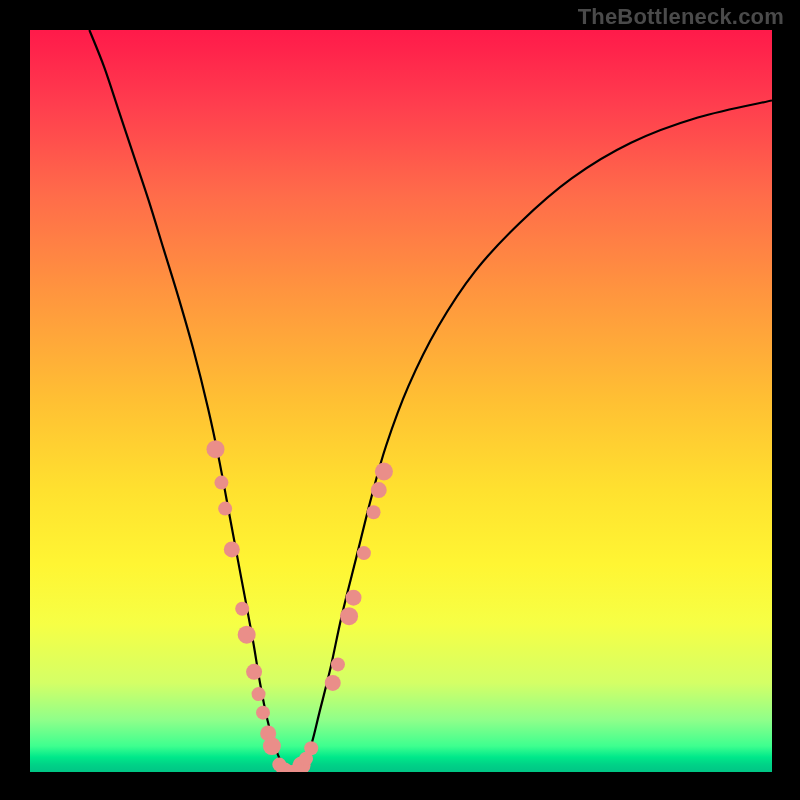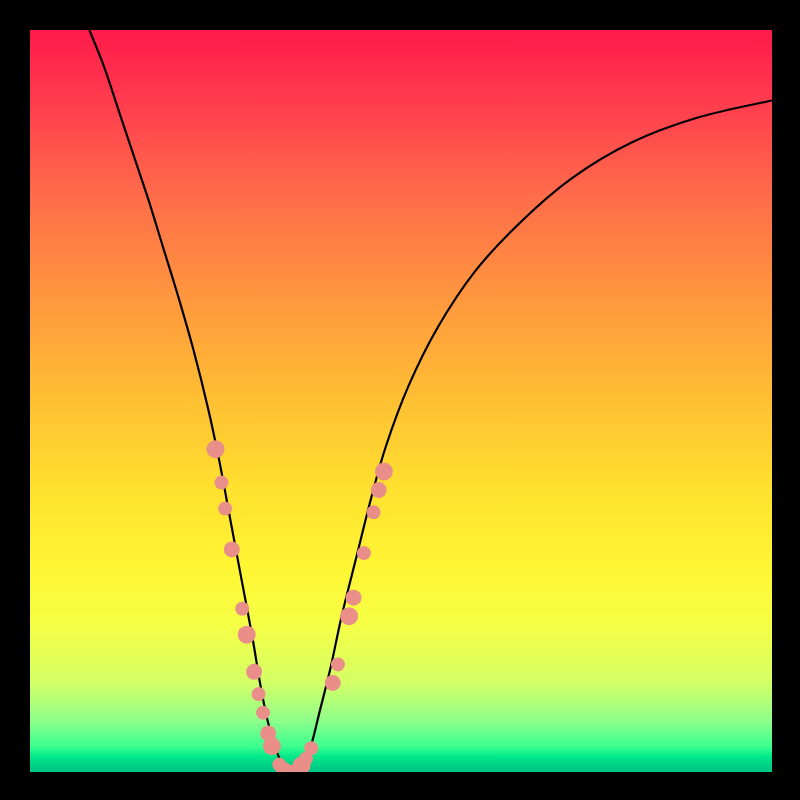--- a/index.html
+++ b/index.html
@@ -108,13 +108,14 @@
           <circle cx="319.06" cy="586.18" r="9" class="pt"></circle>
           <circle cx="323.51" cy="567.63" r="8" class="pt"></circle>
           <circle cx="333.90" cy="523.11" r="7" class="pt"></circle>
           <circle cx="343.55" cy="482.30" r="7" class="pt"></circle>
           <circle cx="348.74" cy="460.04" r="8" class="pt"></circle>
           <circle cx="353.93" cy="441.49" r="9" class="pt"></circle>
         </g>
     </svg>
   </div>
 
+  <div class="watermark">TheBottleneck.com</div>
 </div>
 
 </body></html>

